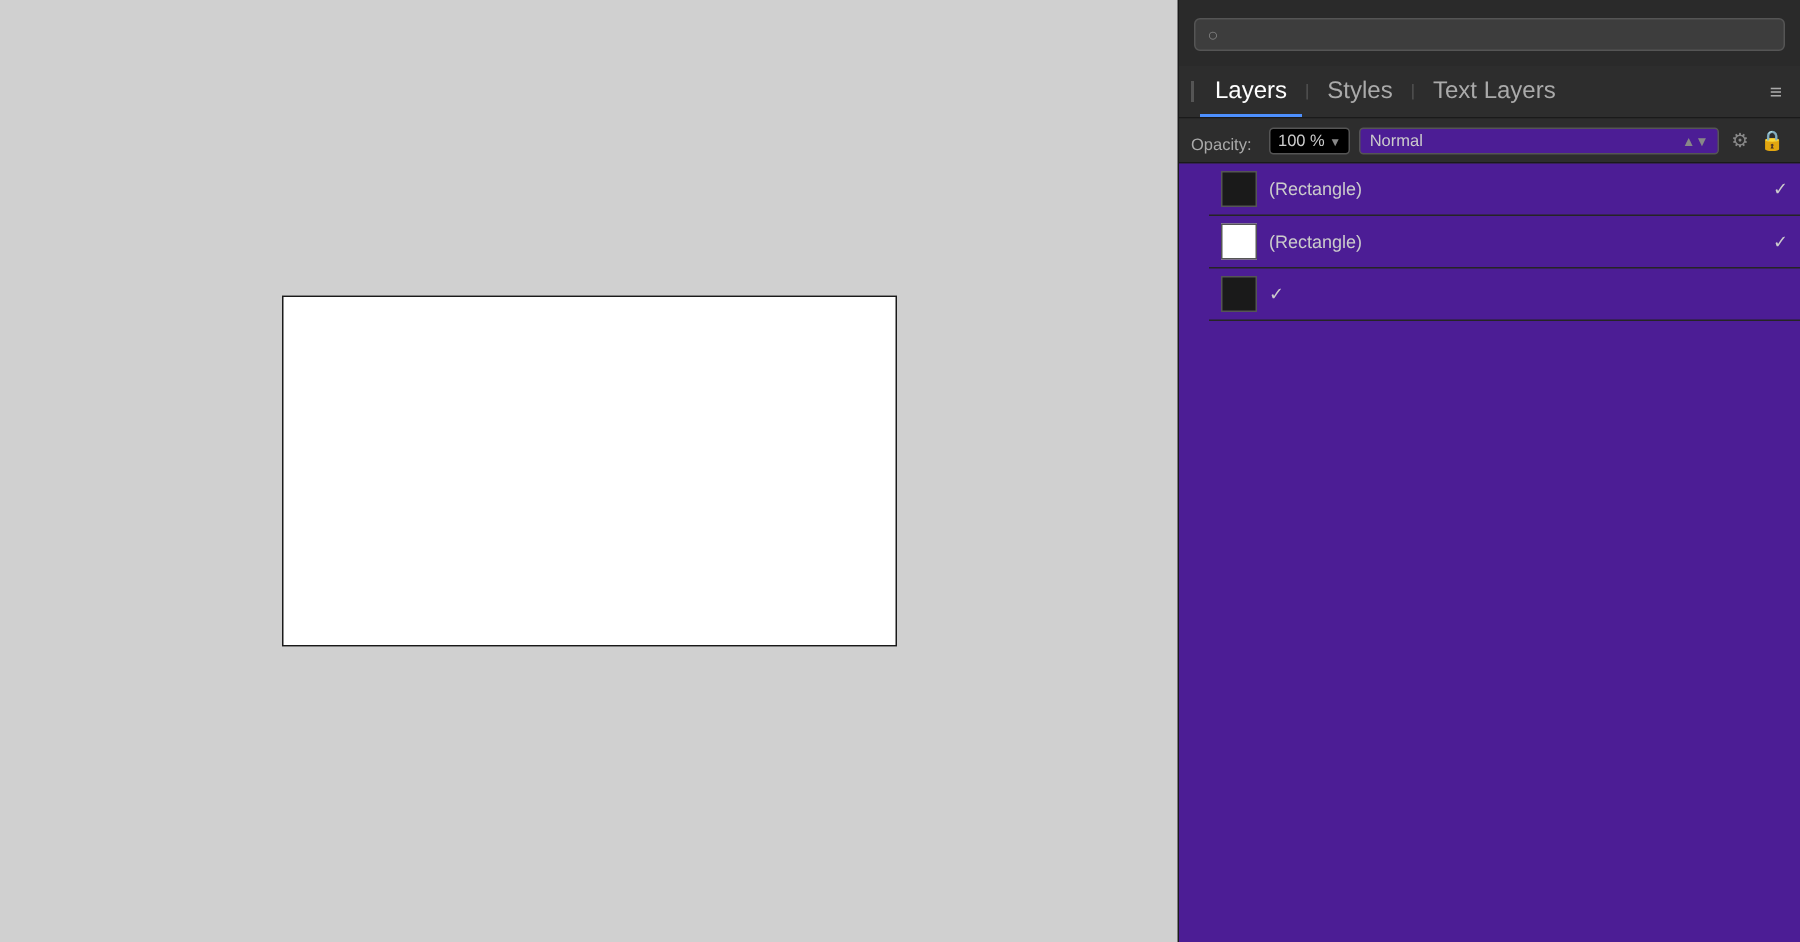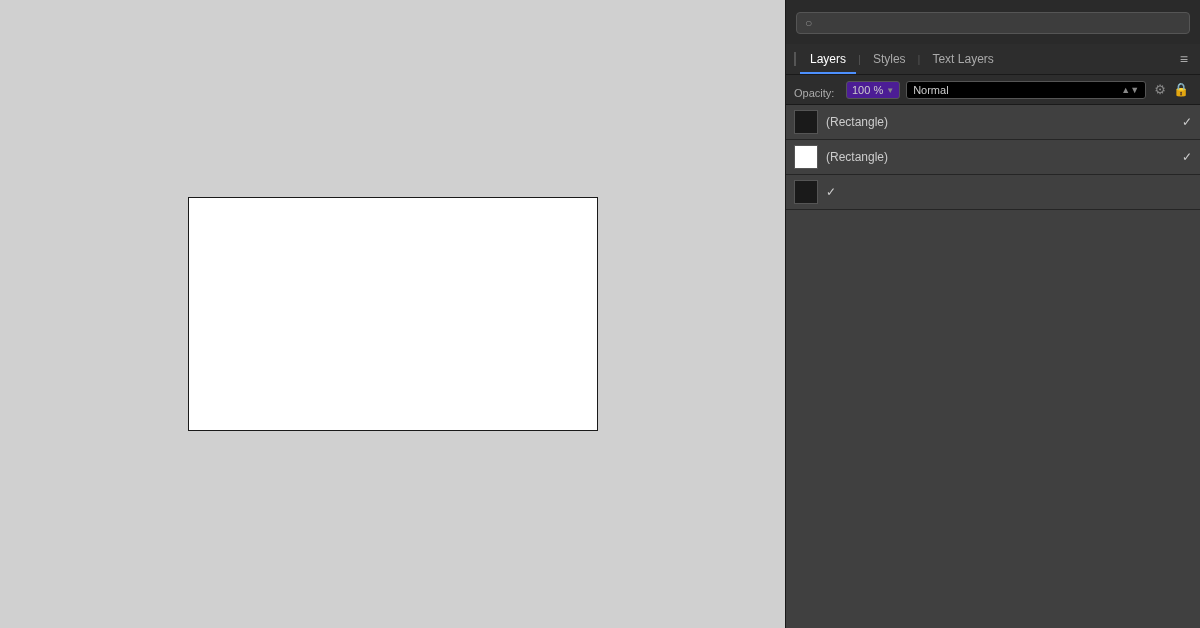--- a/index.html
+++ b/index.html
@@ -92,21 +92,21 @@
     }
 
     .tab-divider {
       color: #555;
       font-size: 11px;
       padding: 8px 2px;
     }
 
     .tab {
       padding: 8px 10px;
-      font-size: 12px;
+      font-size: 16px;
       color: #aaa;
       cursor: pointer;
       position: relative;
     }
 
     .tab.active {
       color: #ffffff;
     }
 
     .tab.active::after {
@@ -138,38 +138,38 @@
 
     .opacity-label {
       font-size: 11px;
       color: #aaa;
       min-width: 46px;
     }
 
     .opacity-value {
       display: flex;
       align-items: center;
-      background: #4c1d95;
+      background: #000000;
       border: 1px solid #555;
       border-radius: 3px;
       padding: 2px 5px;
       font-size: 11px;
       color: #ccc;
       gap: 3px;
       cursor: pointer;
     }
 
     .opacity-arrow {
       font-size: 8px;
       color: #888;
     }
 
     .blend-select {
       flex: 1;
-      background: #000000;
+      background: #4c1d95;
       border: 1px solid #555;
       border-radius: 3px;
       padding: 2px 6px;
       font-size: 11px;
       color: #ccc;
       display: flex;
       align-items: center;
       justify-content: space-between;
       cursor: pointer;
     }
@@ -188,21 +188,22 @@
       color: #888;
       font-size: 13px;
       cursor: pointer;
       padding: 2px;
     }
 
     
     .layers-list {
       flex: 1;
       overflow-y: auto;
-      background: #404040;
+      background: #4c1d95;
+      padding-left: 20px;
     }
 
     .layer-item {
       display: flex;
       align-items: center;
       padding: 5px 8px;
       gap: 8px;
       border-bottom: 1px solid #252525;
       cursor: pointer;
       position: relative;

